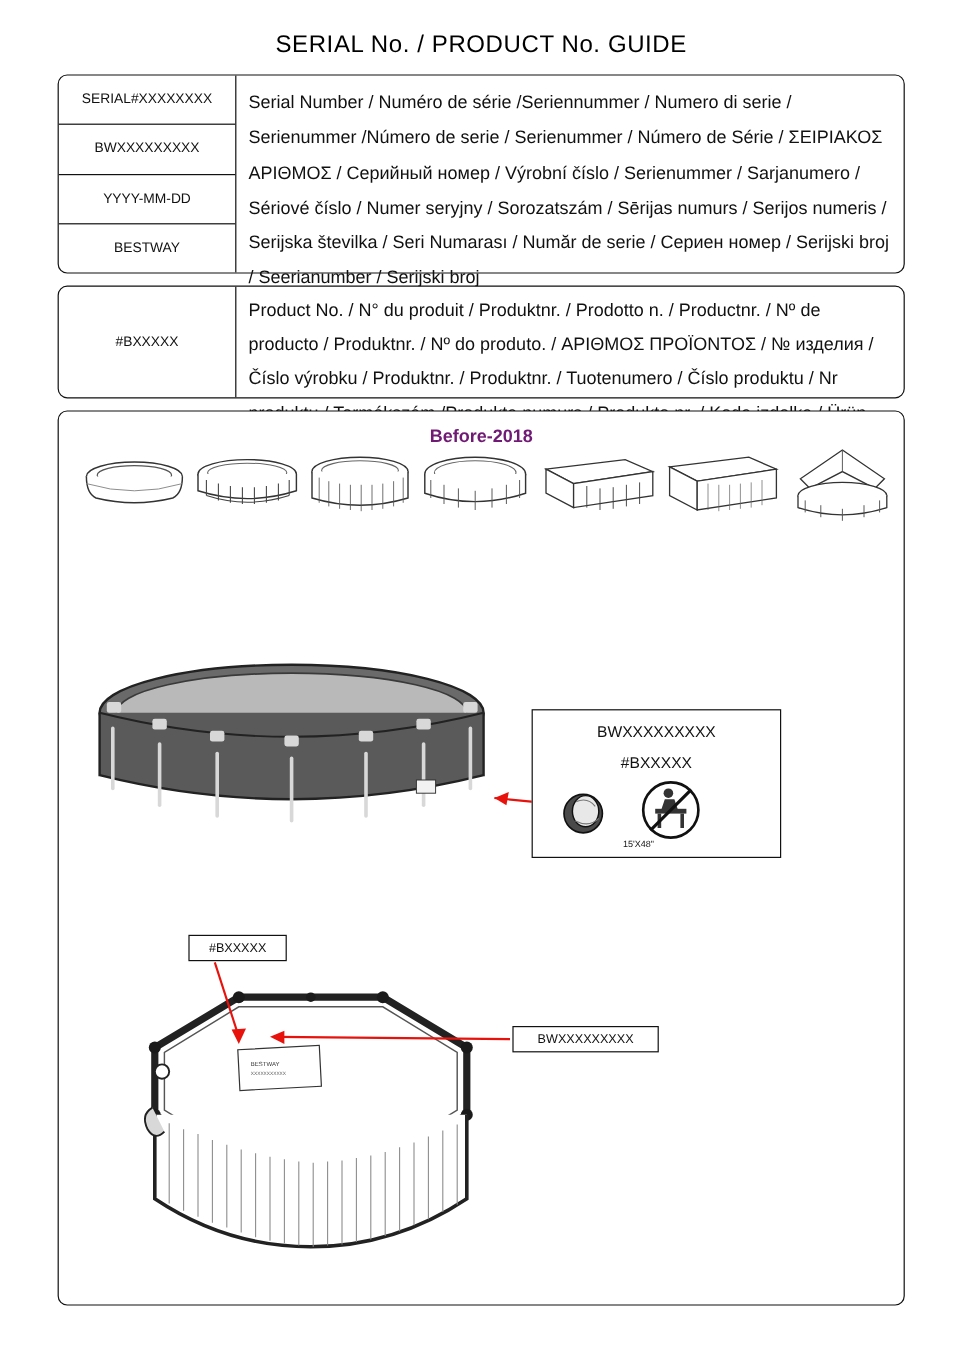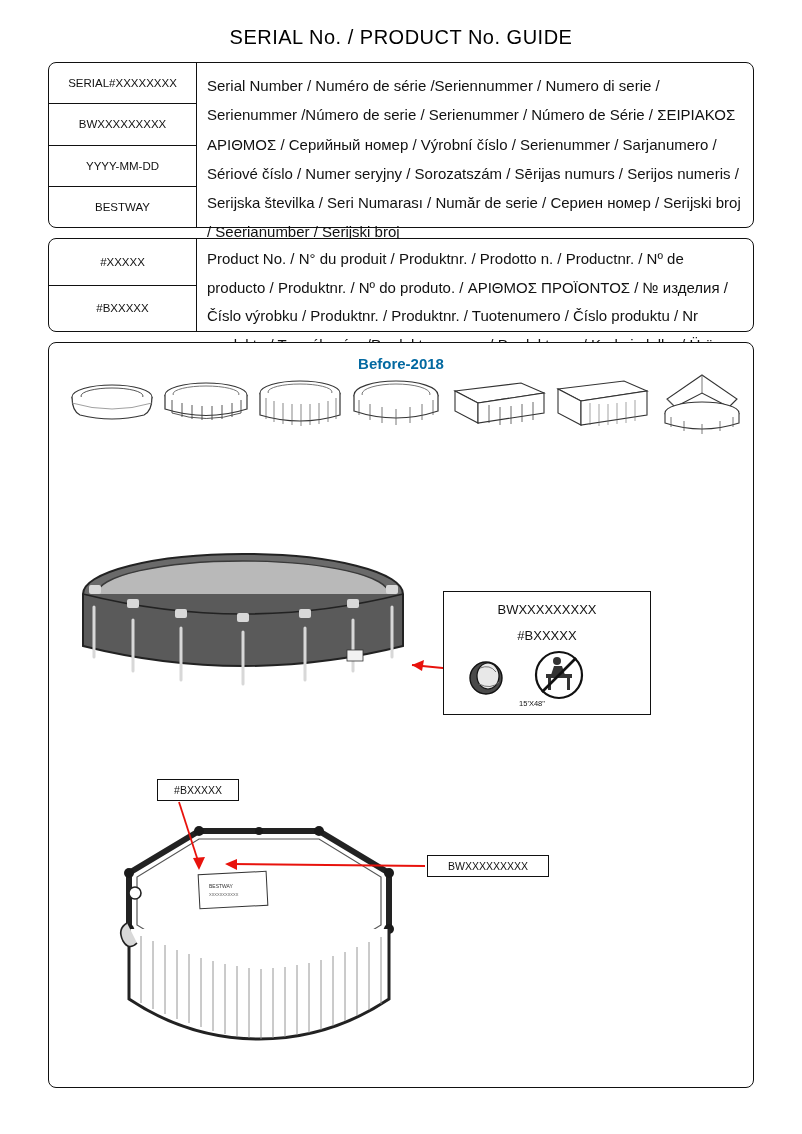--- a/index.html
+++ b/index.html
@@ -56,21 +56,21 @@
     padding:8px 12px 4px 10px;
     font-size:15px;
     line-height:1.95;
     color:#111;
   }
   #product-panel .right-col{line-height:1.9;padding-top:6px;}
 
   
   .fig-title{
     position:absolute;left:0;top:12px;width:100%;
-    text-align:center;font-size:15px;font-weight:bold;color:#0369a1;
+    text-align:center;font-size:15px;font-weight:bold;color:#701a75;
   }
   .thumbs{
     position:absolute;left:10px;top:30px;width:686px;height:68px;
   }
   .thumb{position:absolute;top:0;height:68px;}
   .label-box{
     position:absolute;
     border:1px solid #111;
     background:#fff;
     font-size:10.5px;
@@ -109,21 +109,20 @@
       <div class="cell">SERIAL#XXXXXXXX</div>
       <div class="cell">BWXXXXXXXXX</div>
       <div class="cell">YYYY-MM-DD</div>
       <div class="cell">BESTWAY</div>
     </div>
     <div class="right-col">Serial Number / Numéro de série /Seriennummer / Numero di serie / Serienummer /Número de serie / Serienummer / Número de Série / ΣΕΙΡΙΑΚΟΣ ΑΡΙΘΜΟΣ / Серийный номер / Výrobní číslo / Serienummer / Sarjanumero / Sériové číslo / Numer seryjny / Sorozatszám / Sērijas numurs / Serijos numeris / Serijska številka / Seri Numarası / Număr de serie / Сериен номер / Serijski broj / Seerianumber / Serijski broj</div>
   </div>
 
   <div class="panel" id="product-panel">
     <div class="left-col">
-      <div class="cell">#XXXXX</div>
       <div class="cell">#BXXXXX</div>
     </div>
     <div class="right-col">Product No. / N° du produit / Produktnr. / Prodotto n. / Productnr. / Nº de producto / Produktnr. / Nº do produto. / ΑΡΙΘΜΟΣ ΠΡΟΪΟΝΤΟΣ / № изделия / Číslo výrobku / Produktnr. / Produktnr. / Tuotenumero / Číslo produktu / Nr produktu / Termékszám /Produkta numurs  / Produkto nr. / Koda izdelka  / Ürün No. / Nr. produs / Продукт № / Kod proizvoda / Toote nr  / Kod proizvoda /</div>
   </div>
 
   <div class="panel" id="figure-panel">
 
     <div class="fig-title">Before-2018</div>
 
     <div class="thumbs">

